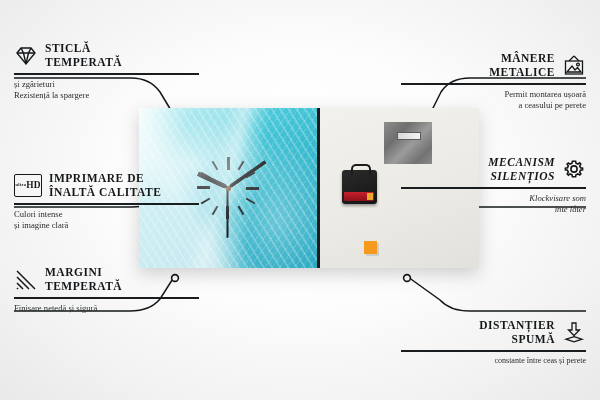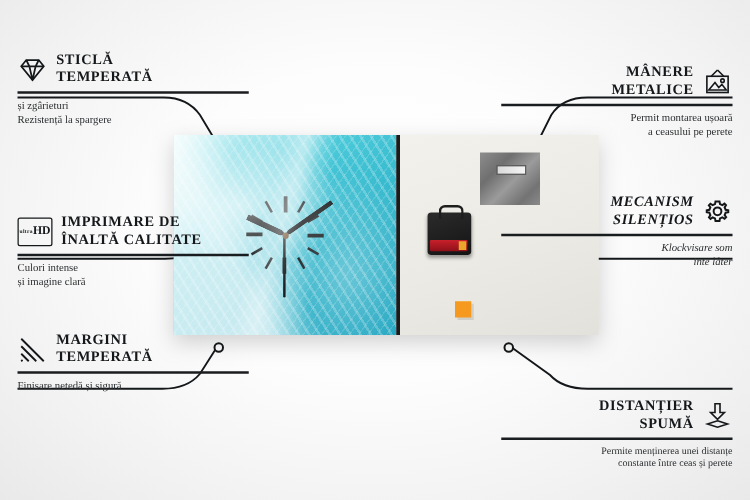--- a/index.html
+++ b/index.html
@@ -287,18 +287,17 @@
       </div>
       <span class="ico">
         <svg viewBox="0 0 24 24" fill="none" stroke="#15181a" stroke-width="1.3">
           <path d="M10 2 H14 V9 H17.5 L12 14.5 L6.5 9 H10 Z"></path>
           <path d="M12 15.6 L20 18.2 L12 20.8 L4 18.2 Z"></path>
         </svg>
       </span>
     </div>
     <div class="rule"></div>
     <div class="desc" style="font-size:8px;">
-      <div>Permite menținerea unei distanțe</div>
       <div>constante între ceas și perete</div>
     </div>
   </div>
 
 </div>
 
 </body></html>

